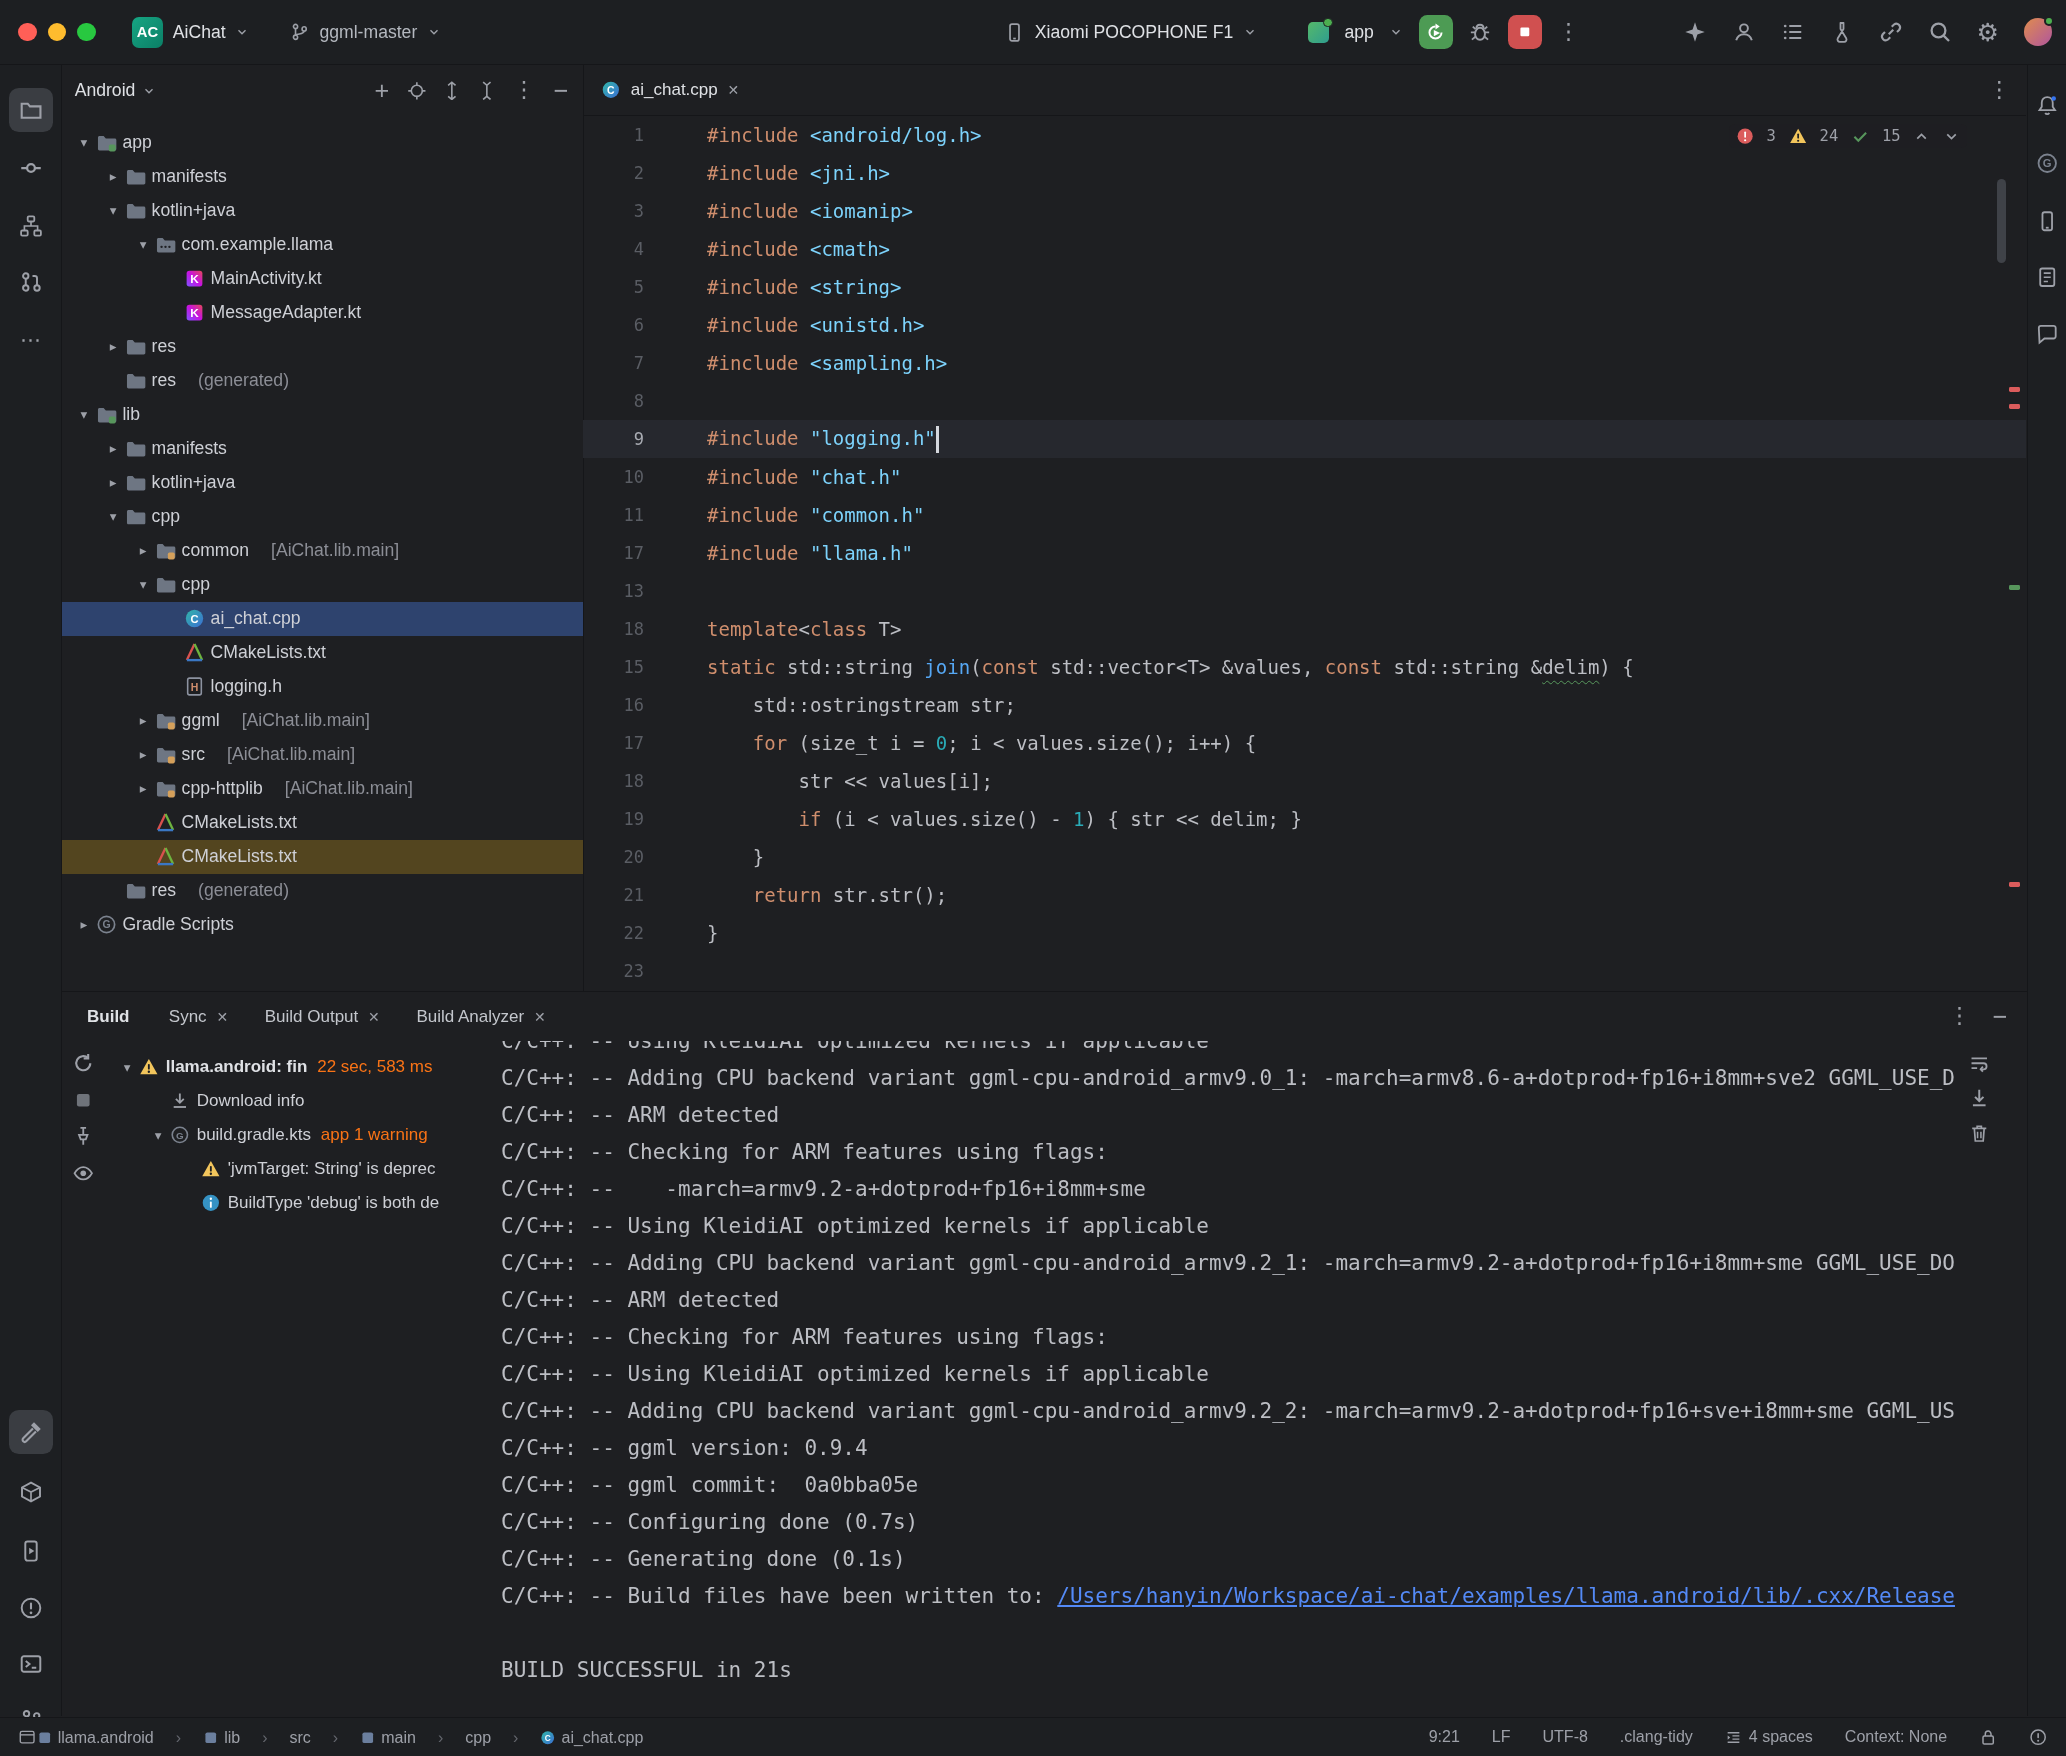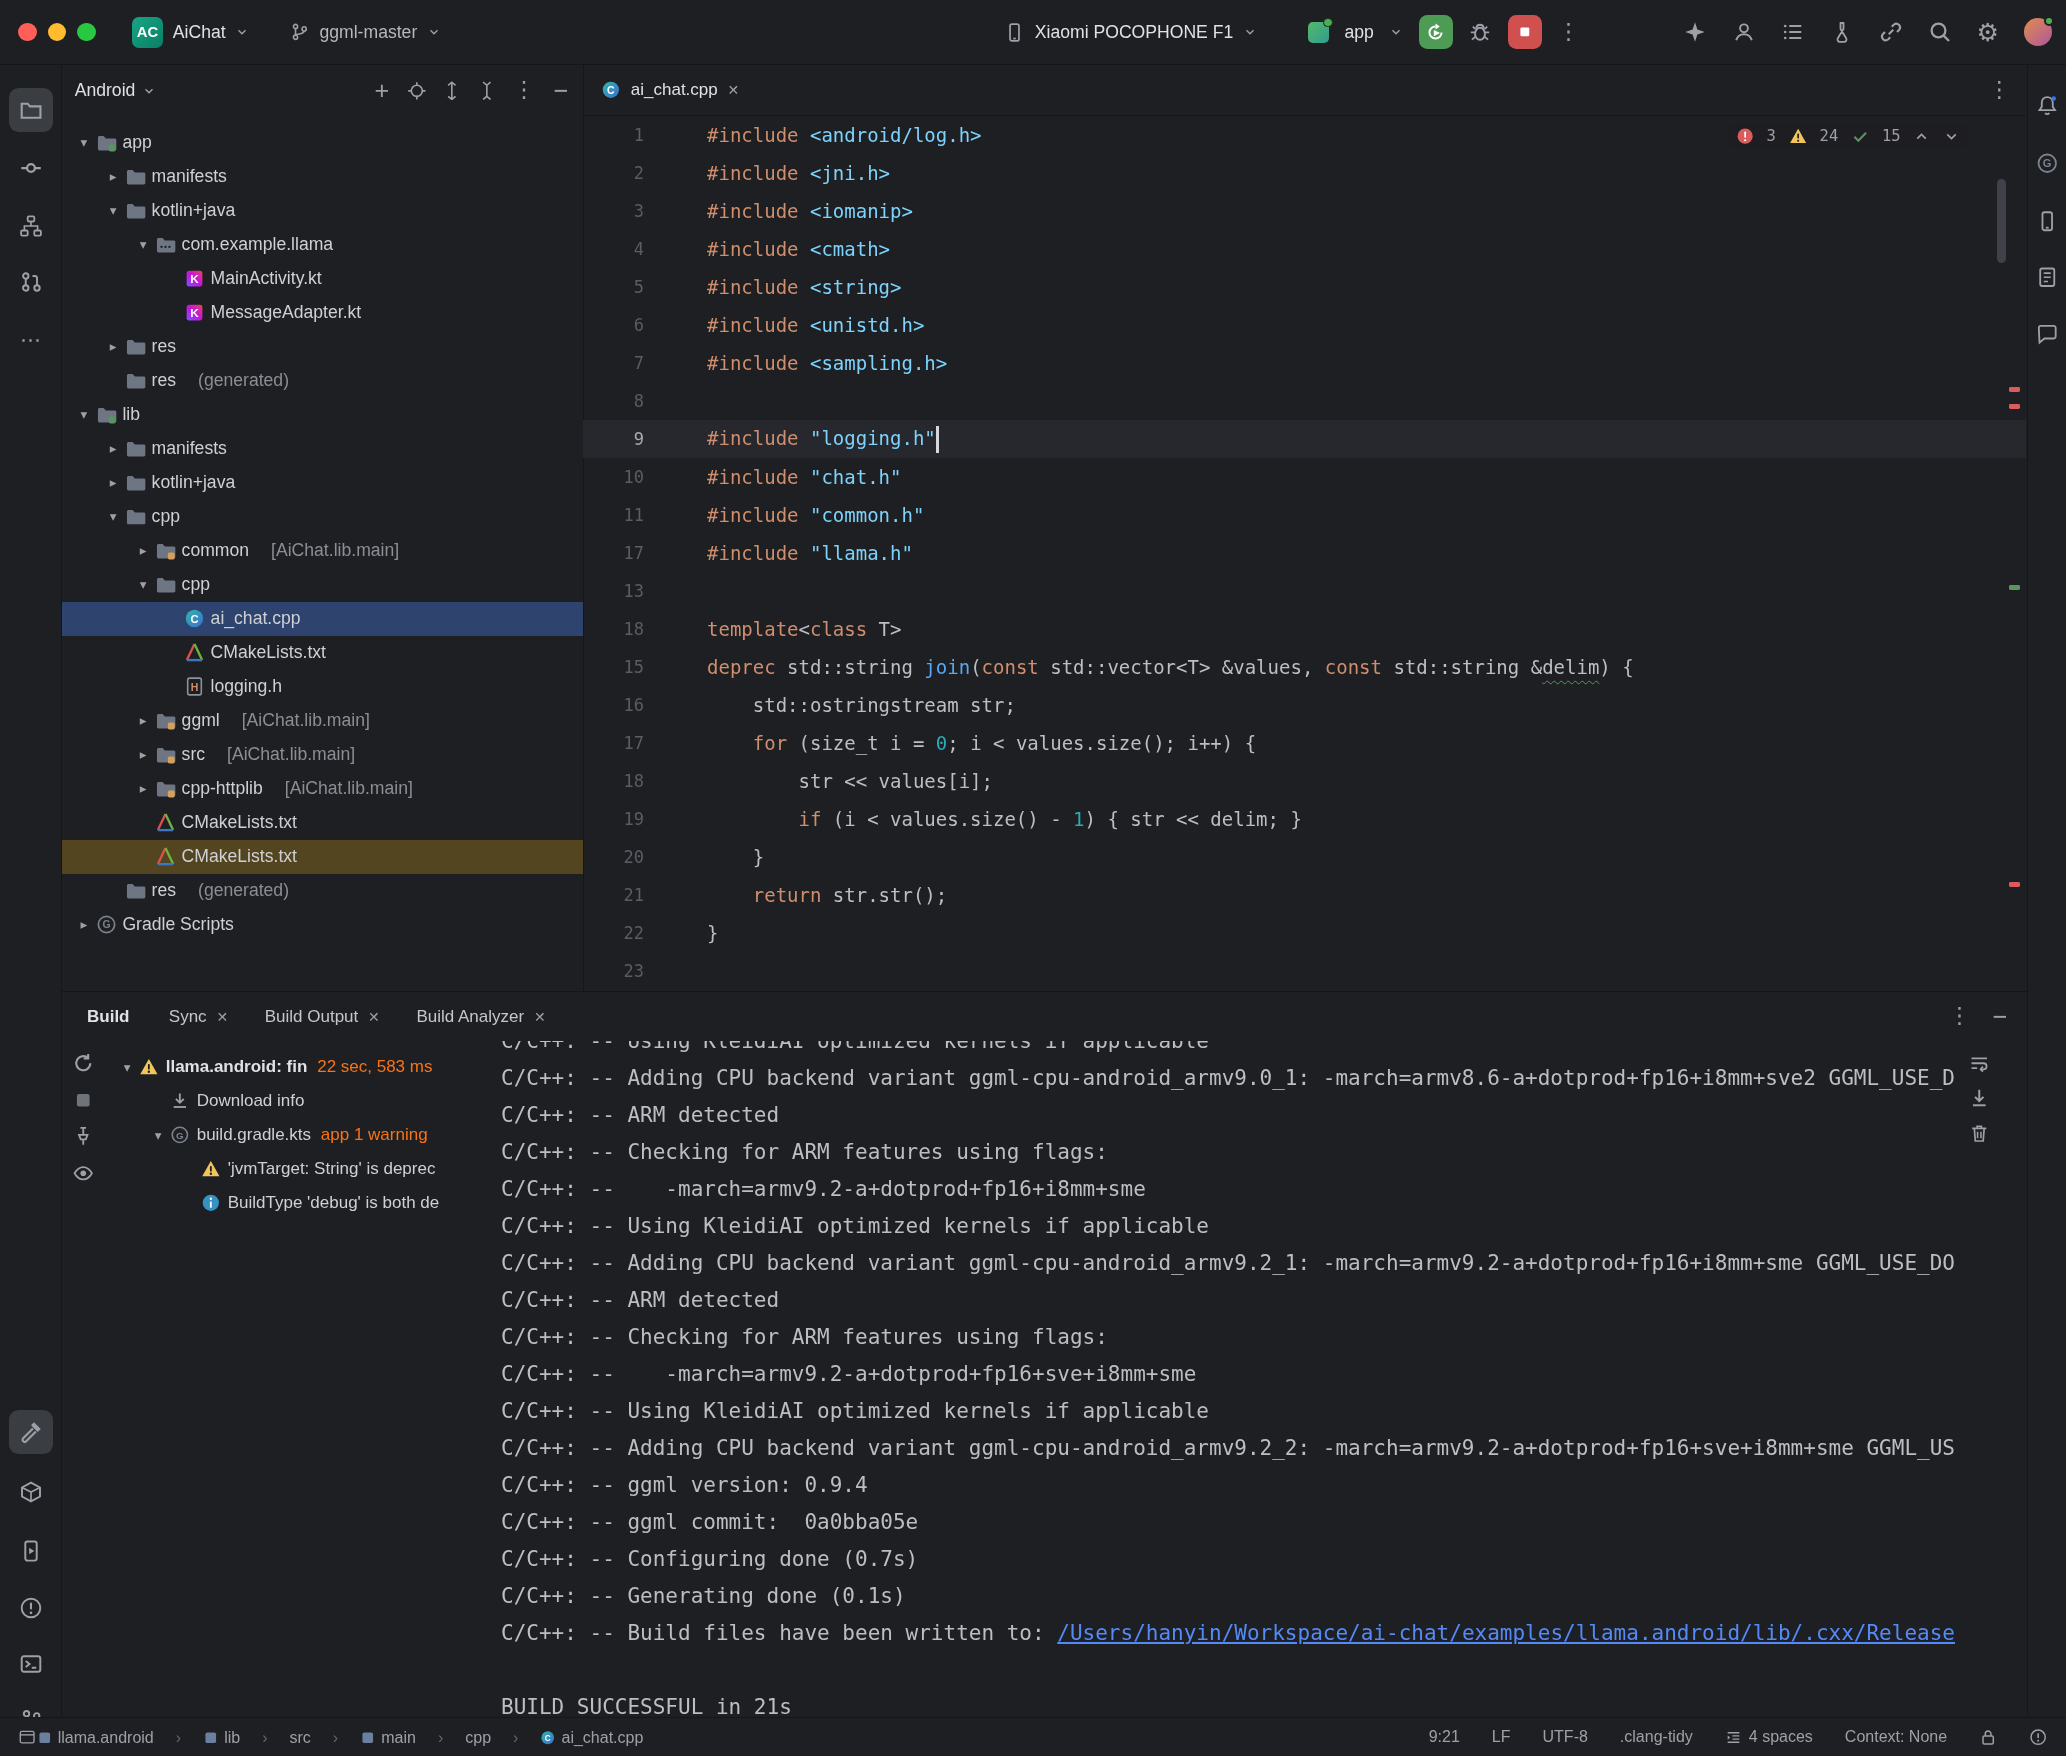--- a/index.html
+++ b/index.html
@@ -793,21 +793,21 @@
         <div class="cline">
           <span class="lnum">13</span>
           <span class="ccode"></span>
         </div>
         <div class="cline">
           <span class="lnum">18</span>
           <span class="ccode"><span class="kw">template</span><span class="pl">&lt;</span><span class="kw">class</span><span class="pl"> T&gt;</span></span>
         </div>
         <div class="cline">
           <span class="lnum">15</span>
-          <span class="ccode"><span class="kw">deprec </span><span class="pl">std::string </span><span class="fn">join</span><span class="pl">(</span><span class="kw">const </span><span class="pl">std::vector&lt;T&gt; &amp;values, </span><span class="kw">const </span><span class="pl">std::string &amp;</span><span class="sq">delim</span><span class="pl">) {</span></span>
+          <span class="ccode"><span class="kw">static </span><span class="pl">std::string </span><span class="fn">join</span><span class="pl">(</span><span class="kw">const </span><span class="pl">std::vector&lt;T&gt; &amp;values, </span><span class="kw">const </span><span class="pl">std::string &amp;</span><span class="sq">delim</span><span class="pl">) {</span></span>
         </div>
         <div class="cline">
           <span class="lnum">16</span>
           <span class="ccode"><span class="pl">    std::ostringstream str;</span></span>
         </div>
         <div class="cline">
           <span class="lnum">17</span>
           <span class="ccode"><span class="pl">    </span><span class="kw">for </span><span class="pl">(size_t i = </span><span class="num">0</span><span class="pl">; i &lt; values.size(); i++) {</span></span>
         </div>
         <div class="cline">
@@ -956,21 +956,20 @@
   <div id="console">
       <div class="conline clipped">C/C++: -- Using KleidiAI optimized kernels if applicable</div>
       <div class="conline">C/C++: -- Adding CPU backend variant ggml-cpu-android_armv9.0_1: -march=armv8.6-a+dotprod+fp16+i8mm+sve2 GGML_USE_D</div>
       <div class="conline">C/C++: -- ARM detected</div>
       <div class="conline">C/C++: -- Checking for ARM features using flags:</div>
       <div class="conline">C/C++: --    -march=armv9.2-a+dotprod+fp16+i8mm+sme</div>
       <div class="conline">C/C++: -- Using KleidiAI optimized kernels if applicable</div>
       <div class="conline">C/C++: -- Adding CPU backend variant ggml-cpu-android_armv9.2_1: -march=armv9.2-a+dotprod+fp16+i8mm+sme GGML_USE_DO</div>
       <div class="conline">C/C++: -- ARM detected</div>
       <div class="conline">C/C++: -- Checking for ARM features using flags:</div>
-      <div class="conline">C/C++: --    -march=armv9.2-a+dotprod+fp16+sve+i8mm+sme</div>
       <div class="conline">C/C++: -- Using KleidiAI optimized kernels if applicable</div>
       <div class="conline">C/C++: -- Adding CPU backend variant ggml-cpu-android_armv9.2_2: -march=armv9.2-a+dotprod+fp16+sve+i8mm+sme GGML_US</div>
       <div class="conline">C/C++: -- ggml version: 0.9.4</div>
       <div class="conline">C/C++: -- ggml commit:  0a0bba05e</div>
       <div class="conline">C/C++: -- Configuring done (0.7s)</div>
       <div class="conline">C/C++: -- Generating done (0.1s)</div>
       <div class="conline">C/C++: -- Build files have been written to: <span class="clink">/Users/hanyin/Workspace/ai-chat/examples/llama.android/lib/.cxx/Release</span></div>
       <div class="conline"></div>
       <div class="conline">BUILD SUCCESSFUL in 21s</div>
     </div>

